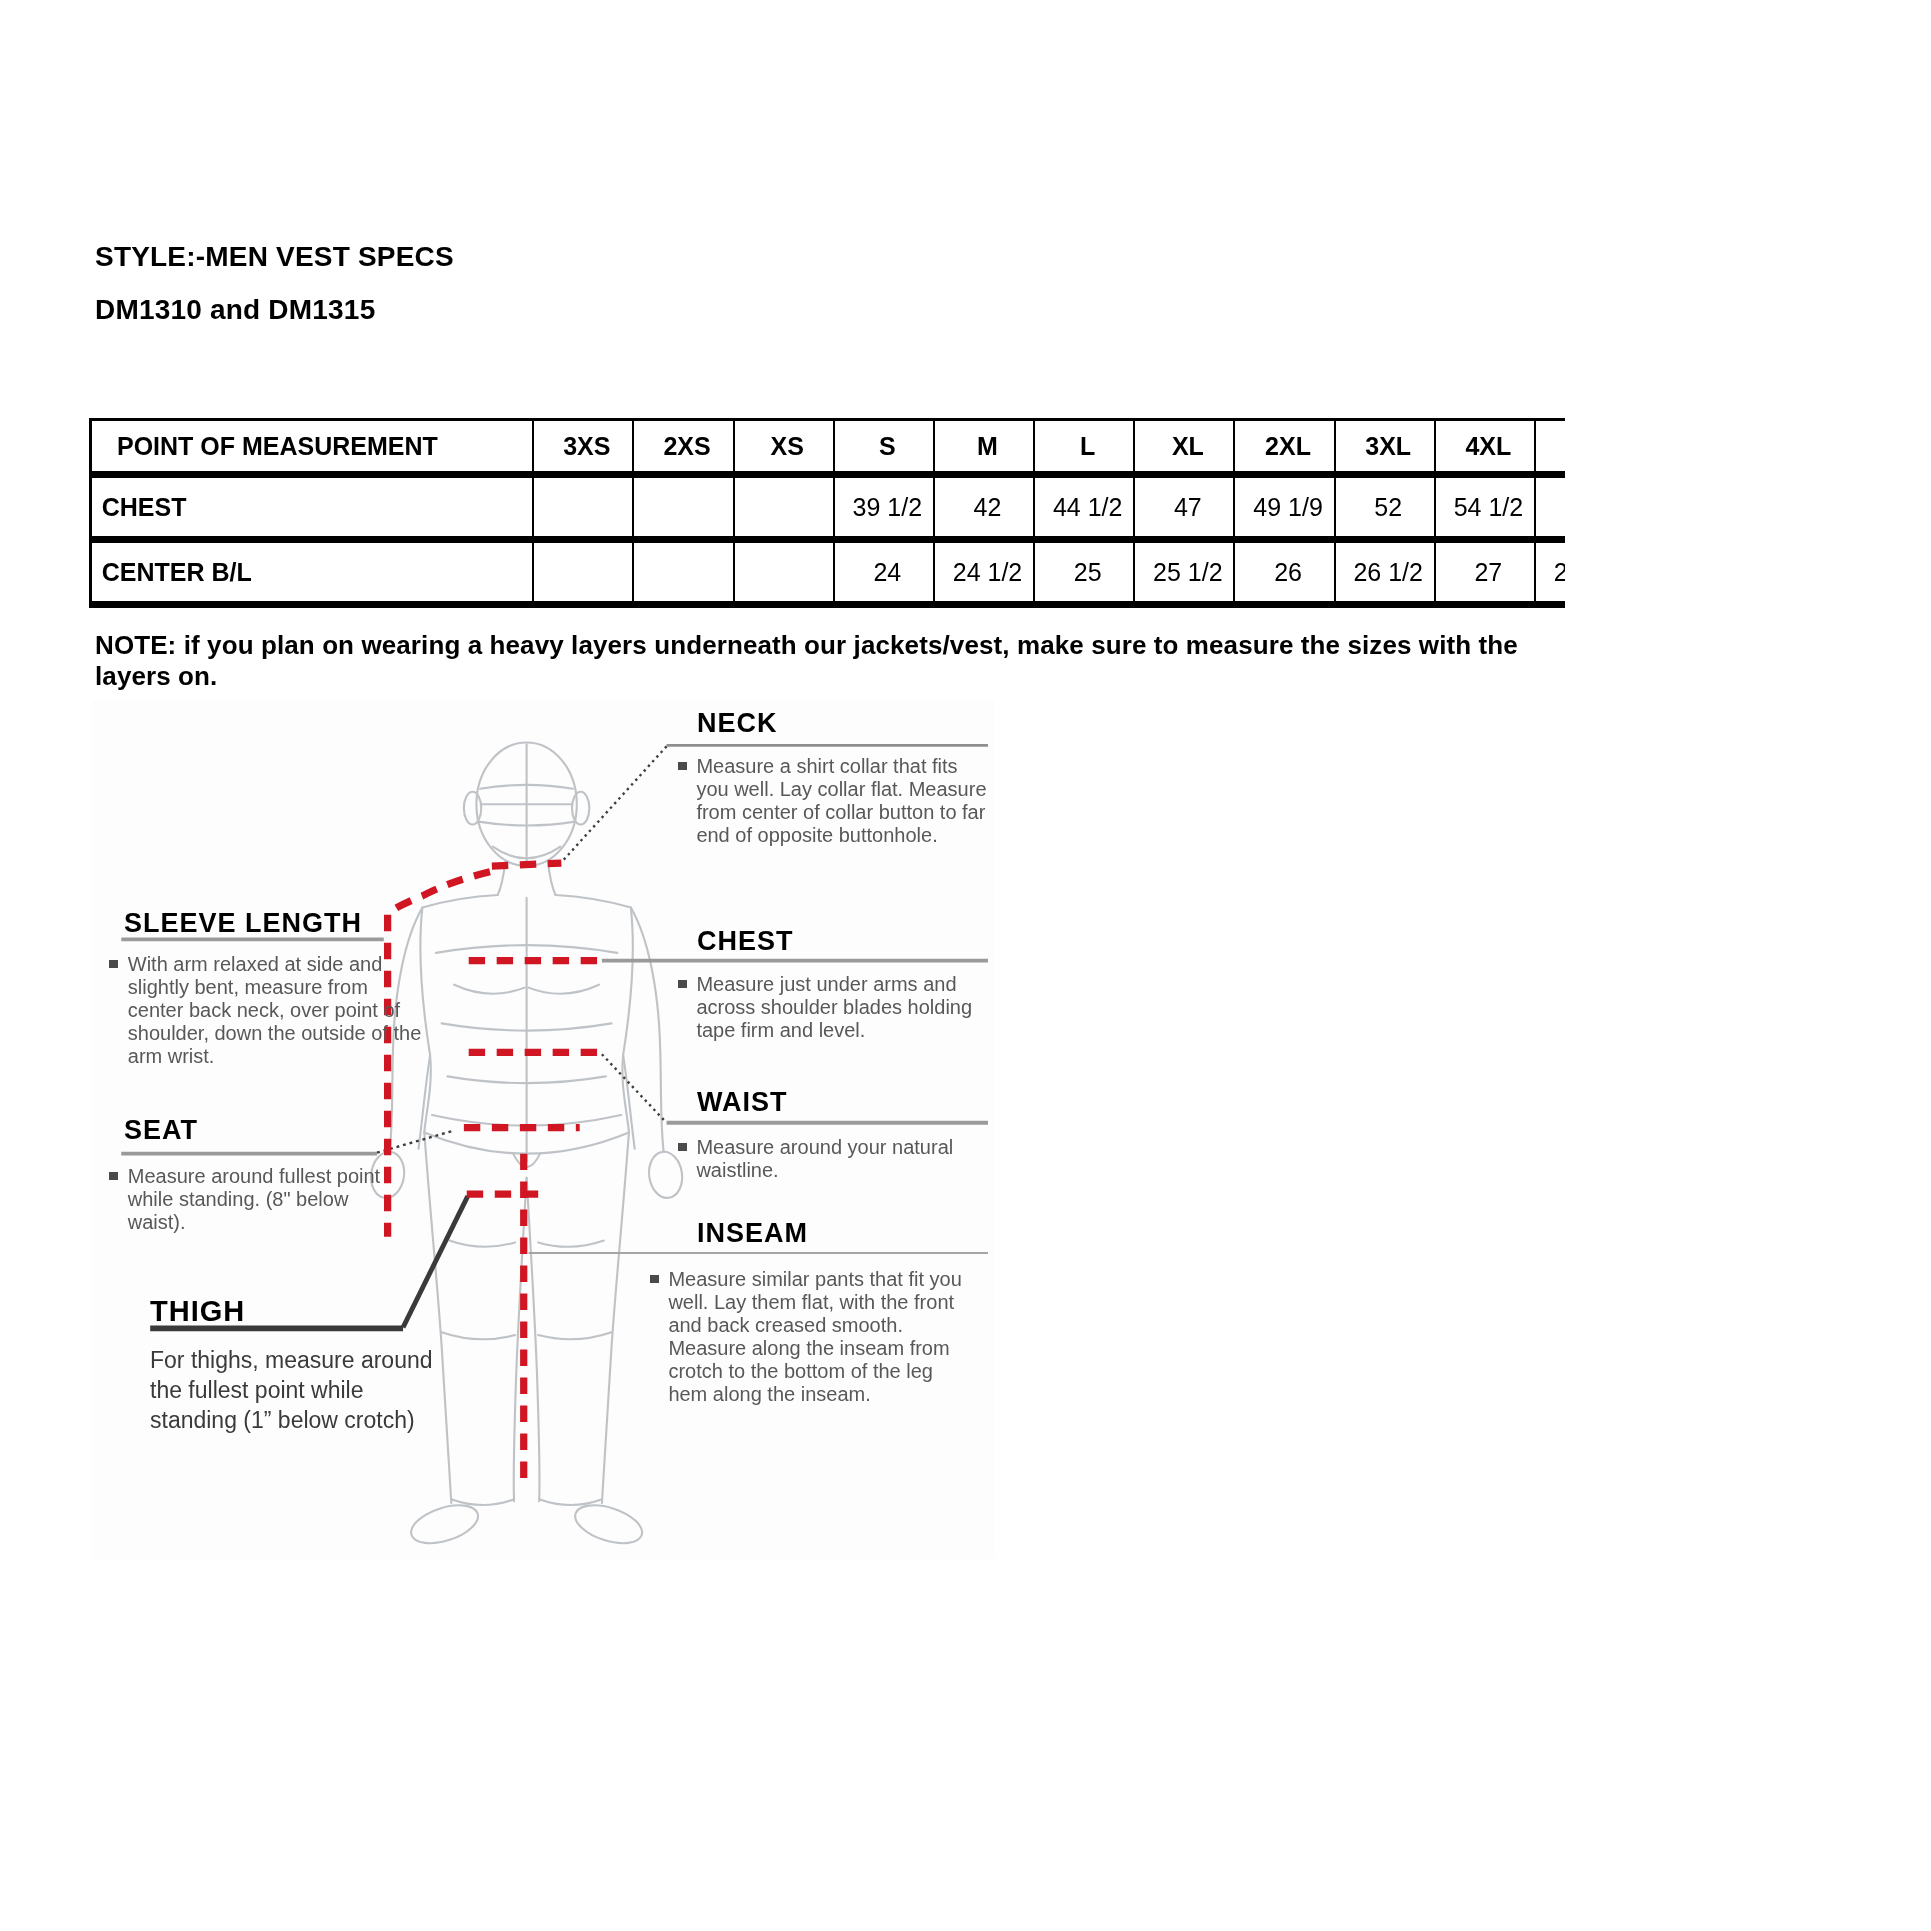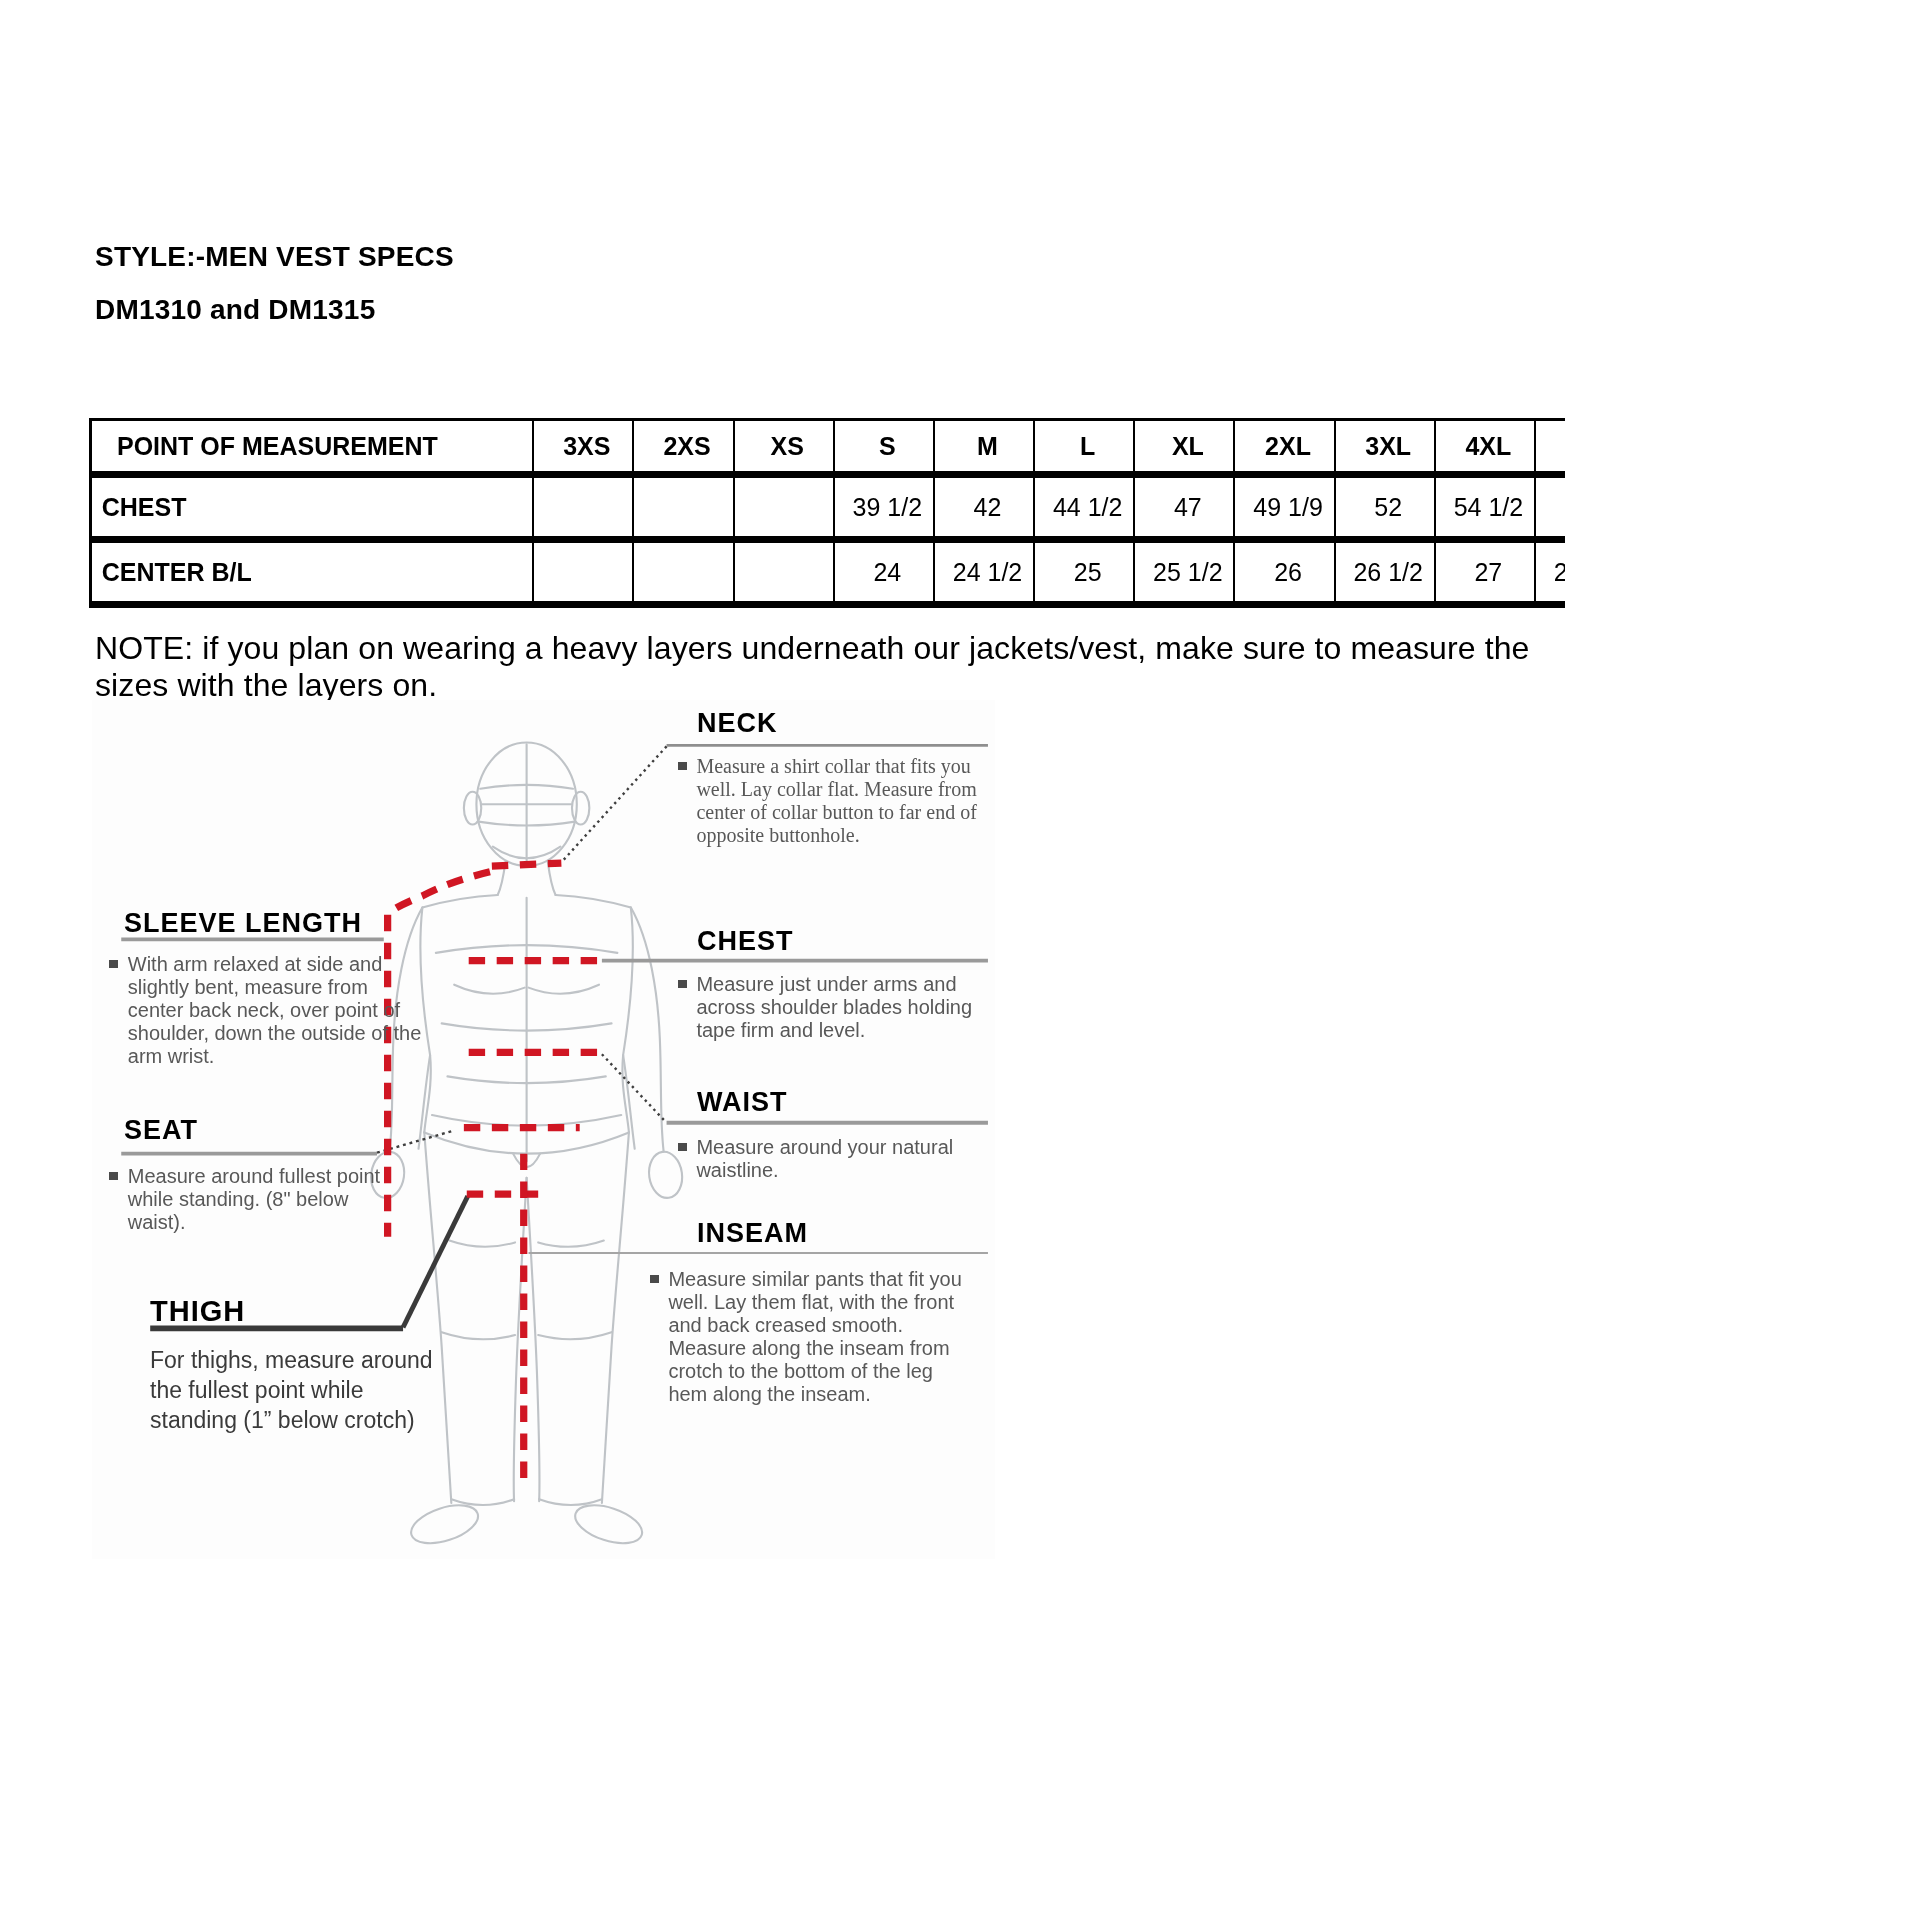--- a/index.html
+++ b/index.html
@@ -2,21 +2,21 @@
 <html><head>
 <meta charset="utf-8">
 <style>
   html,body{margin:0;padding:0;background:#fff;}
   .page{
     position:relative;width:1565px;height:1931px;background:#ffffff;
     font-family:"Liberation Sans",sans-serif;color:#000;overflow:hidden;
   }
   .doc-title{position:absolute;left:95px;top:241px;font-size:28px;font-weight:bold;letter-spacing:0.2px;}
   .doc-subtitle{position:absolute;left:95px;top:294px;font-size:28px;font-weight:bold;letter-spacing:0.2px;}
-  .doc-note{position:absolute;left:95px;top:630px;font-size:32px;font-weight:normal;letter-spacing:0.1px;}
+  .doc-note{position:absolute;left:95px;top:630px;font-size:26px;font-weight:bold;letter-spacing:0.1px;}
 
   table.size-table{
     position:absolute;left:89px;top:418px;width:1748px;
     border-collapse:collapse;table-layout:fixed;background:#fff;
   }
   table.size-table th,table.size-table td{
     border:2.9px solid #000;font-size:25px;overflow:hidden;white-space:nowrap;padding-left:8px;
   }
   table.size-table tr.hdr th{height:48px;font-weight:bold;text-align:center;border-bottom:7.7px solid #000;}
   table.size-table tr.hdr th.lbl{text-align:left;padding-left:25px;}
@@ -182,21 +182,21 @@
         <path d="M412,178 Q370,188 342,203 Q314,214 306,222 V556"></path>
         <path d="M390,270 H528"></path>
         <path d="M390,365 H528"></path>
         <path d="M385,443 H505"></path>
         <path d="M388,512 H462"></path>
         <path d="M447,470 V808"></path>
       </g>
     </svg>
 
     <div class="co-title" style="left:605px;top:7.7px;">NECK</div>
-    <div class="co-text" style="left:586px;top:55px;width:309px;font-family:Liberation Serif, serif;">
+    <div class="co-text" style="left:586px;top:55px;width:309px;">
       <span class="sq"></span>
       <span class="txt">Measure a shirt collar that fits you well. Lay collar flat. Measure from center of collar button to far end of opposite buttonhole.</span>
     </div>
 
     <div class="co-title" style="left:605px;top:226px;">CHEST</div>
     <div class="co-text" style="left:586px;top:273px;width:309px;">
       <span class="sq"></span>
       <span class="txt">Measure just under arms and across shoulder blades holding tape firm and level.</span>
     </div>
 

